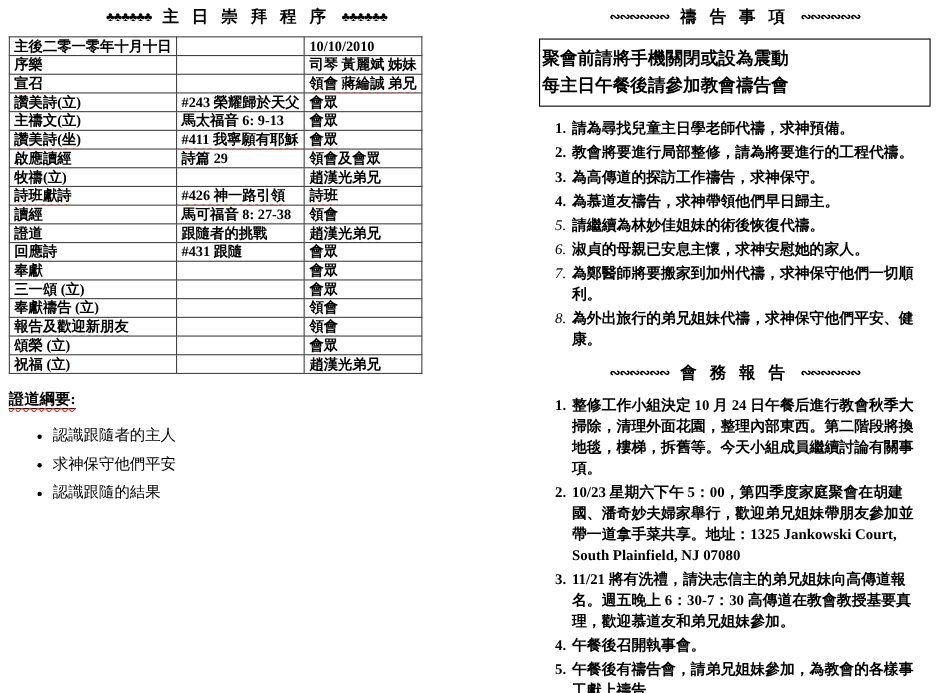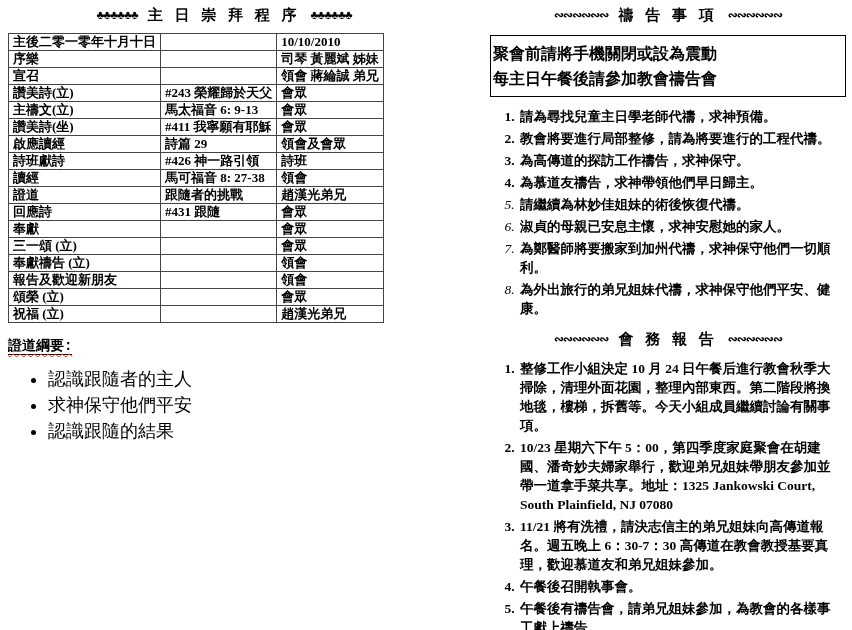--- a/index.html
+++ b/index.html
@@ -23,24 +23,24 @@
     font-size:13px;font-weight:bold;}
   table.program td{border:1px solid #444;height:16px;padding:0 4px;
     line-height:16px;white-space:nowrap;overflow:hidden;}
   td.c1{width:110px;} td.c2{width:176px;} td.c3{width:110px;}
   td.center{text-align:left;}
   .sq{text-decoration:underline;text-decoration-style:wavy;
       text-decoration-color:#e03020;text-decoration-thickness:1px;
       text-underline-offset:3px;}
 
   
-  .outline-heading{margin-top:14px;font-size:14px;font-weight:bold;font-family:Liberation Mono, monospace;}
+  .outline-heading{margin-top:14px;font-size:14px;font-weight:bold;}
   .outline-heading span{border-bottom:1px solid #000;
       text-decoration:underline wavy #e03020 1px;text-underline-offset:3px;}
-  ul.outline{margin:16px 0 0 14px;padding-left:26px;font-size:18px;}
+  ul.outline{margin:16px 0 0 14px;padding-left:26px;font-size:14px;}
   ul.outline li{margin-bottom:9px;line-height:17px;}
 
   
   .notice-box{border:1px solid #000;margin-top:10px;padding:5px 2px;
     font-size:16px;font-weight:bold;line-height:25px;}
   ol.rlist{margin:10px 0 0 0;padding-left:25px;font-size:13.5px;
     font-weight:bold;line-height:19px;}
   ol.rlist li{margin:3px;padding-left:2px;}
   ol.rlist li::marker{font-weight:bold;}
   ol#prayer-list li:nth-child(n+5)::marker{font-weight:normal;font-style:italic;}
@@ -88,20 +88,25 @@
         <td class="c1"><span class="sq">讚美詩(坐)</span></td>
         <td class="c2"><span class="sq">#411 我寧願有耶穌</span></td>
         <td class="c3"><span class="sq">會眾</span></td>
       </tr>
       <tr>
         <td class="c1"><span class="sq">啟應讀經</span></td>
         <td class="c2"><span class="sq">詩篇 29</span></td>
         <td class="c3"><span class="sq">領會及會眾</span></td>
       </tr>
       <tr>
+        <td class="c1"><span class="sq">牧禱(立)</span></td>
+        <td class="c2"><span></span></td>
+        <td class="c3"><span class="sq">趙漢光弟兄</span></td>
+      </tr>
+      <tr>
         <td class="c1"><span class="sq">詩班獻詩</span></td>
         <td class="c2"><span class="sq">#426 神一路引領</span></td>
         <td class="c3"><span class="sq">詩班</span></td>
       </tr>
       <tr>
         <td class="c1"><span class="sq">讀經</span></td>
         <td class="c2"><span class="sq">馬可福音 8: 27-38</span></td>
         <td class="c3"><span class="sq">領會</span></td>
       </tr>
       <tr>

